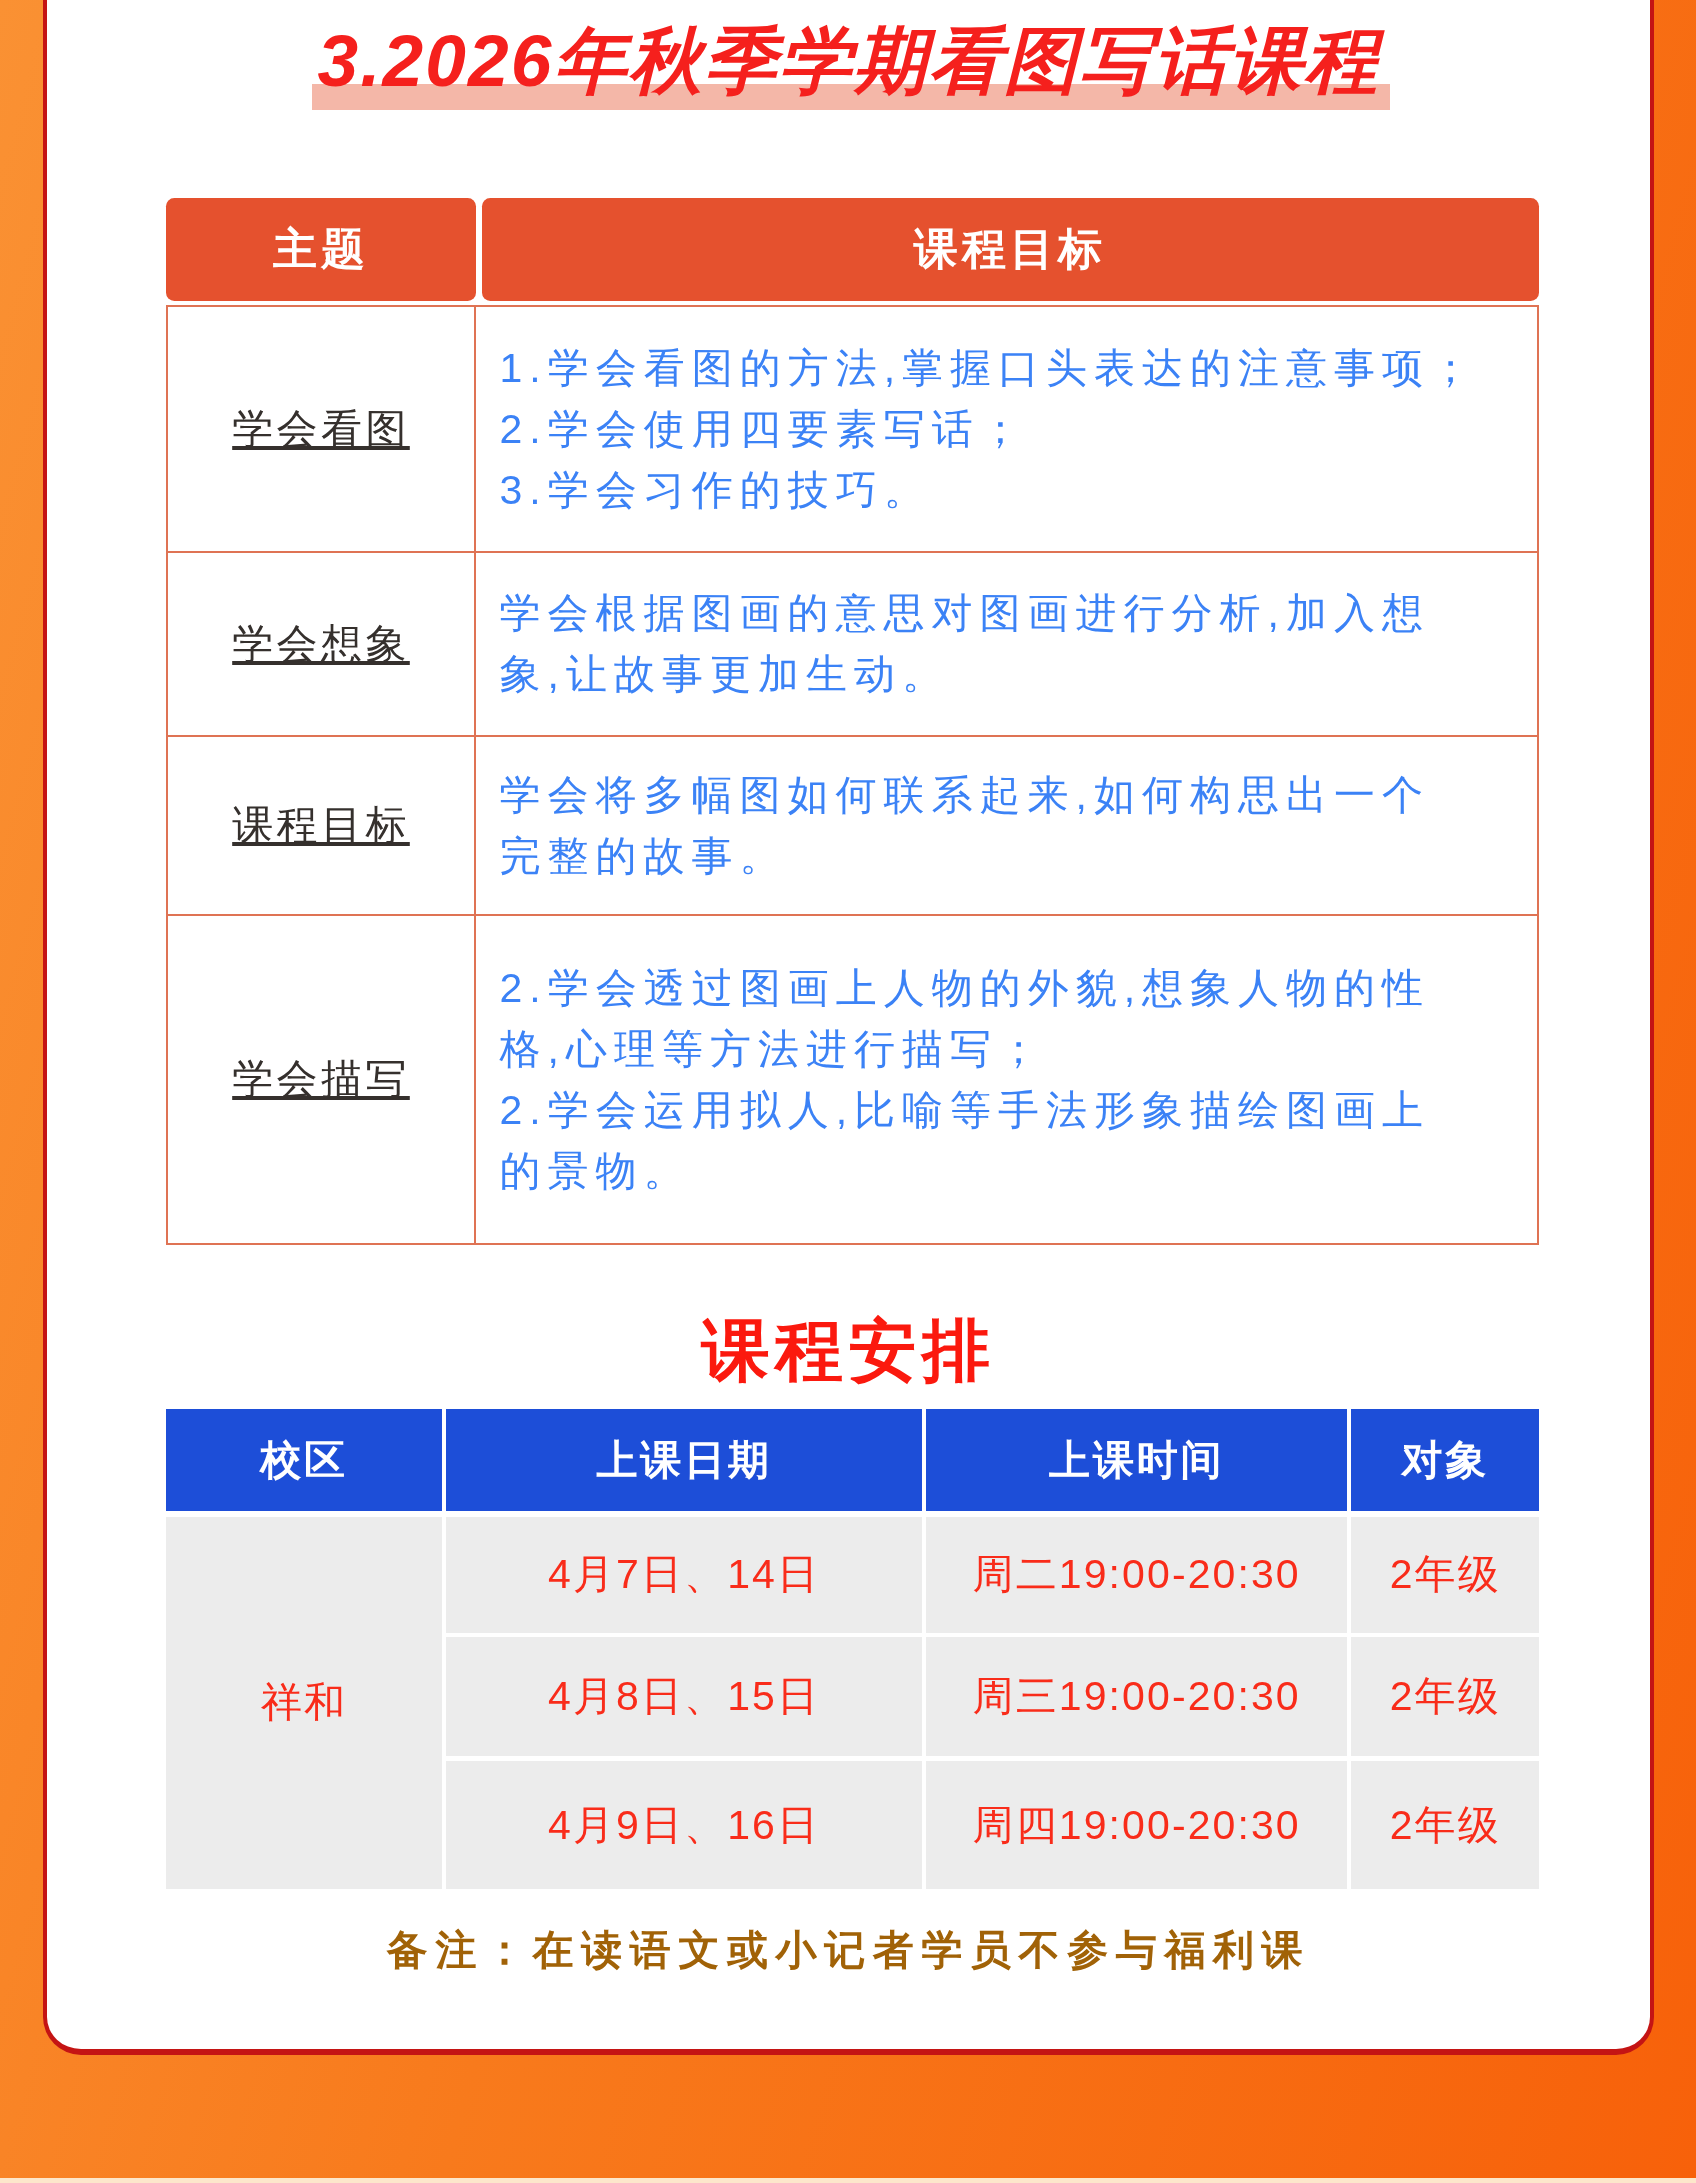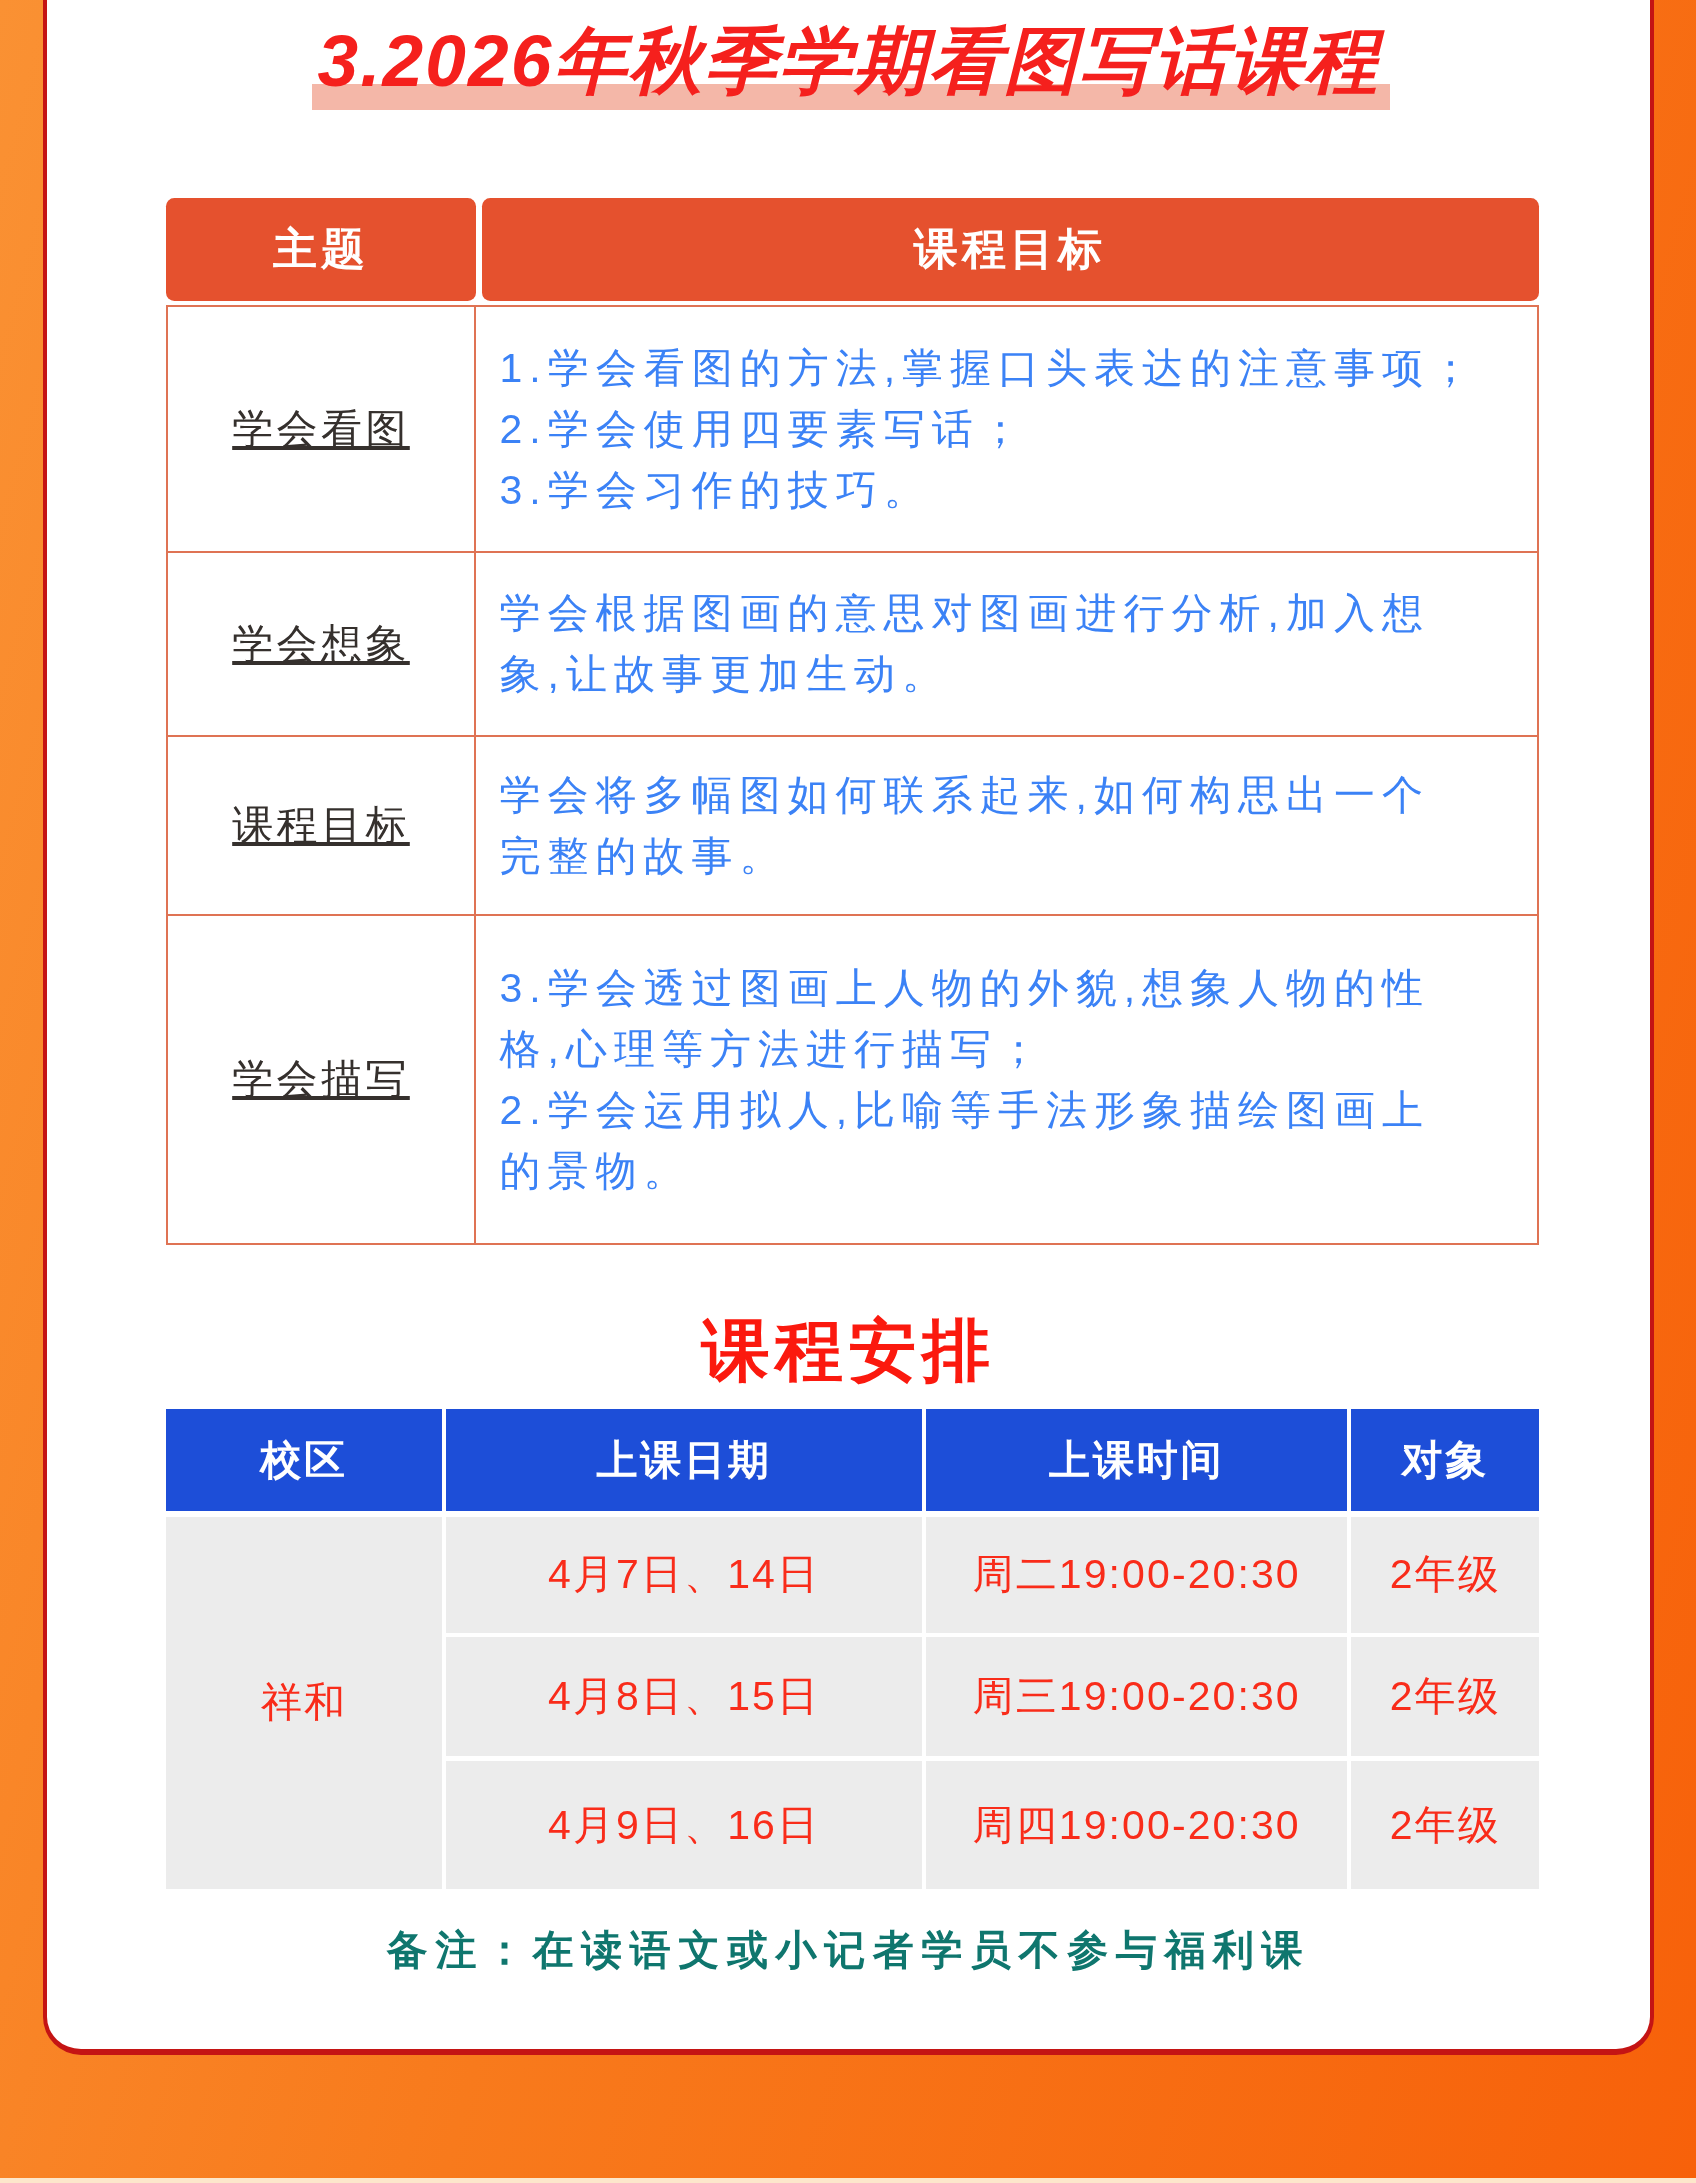--- a/index.html
+++ b/index.html
@@ -90,21 +90,21 @@
   }
   .sched-body .cell {
     background:#ececec; color:#f92c1a; font-size:41px; letter-spacing:2.1px;
     display:flex; align-items:center; justify-content:center;
     white-space:nowrap;
   }
   .campus-cell { grid-column:1; grid-row:1 / span 3; letter-spacing:4.1px; }
   
   .note {
     position:absolute; top:1923px; left:0; right:0; text-align:center;
-    font-size:41px; font-weight:bold; color:#0f766e; letter-spacing:7.6px;
+    font-size:41px; font-weight:bold; color:#a16207; letter-spacing:7.6px;
     white-space:nowrap;
   }
 </style>
 </head>
 <body>
 
 <div class="card">
 
   <div class="title-wrap">
     <div class="main-title">
@@ -141,21 +141,21 @@
         <div class="theme-cell">课程目标</div>
         <div class="goal-cell">
           <div class="goal-line">学会将多幅图如何联系起来,如何构思出一个</div>
           <div class="goal-line">完整的故事。</div>
         </div>
       </div>
 
       <div class="grow h-r4">
         <div class="theme-cell">学会描写</div>
         <div class="goal-cell">
-          <div class="goal-line">3.学会透过图画上人物的外貌,想象人物的性</div>
+          <div class="goal-line">2.学会透过图画上人物的外貌,想象人物的性</div>
           <div class="goal-line">格,心理等方法进行描写；</div>
           <div class="goal-line">2.学会运用拟人,比喻等手法形象描绘图画上</div>
           <div class="goal-line">的景物。</div>
         </div>
       </div>
 
     </div>
   </div>
 
   <div class="sched-title">课程安排</div>

